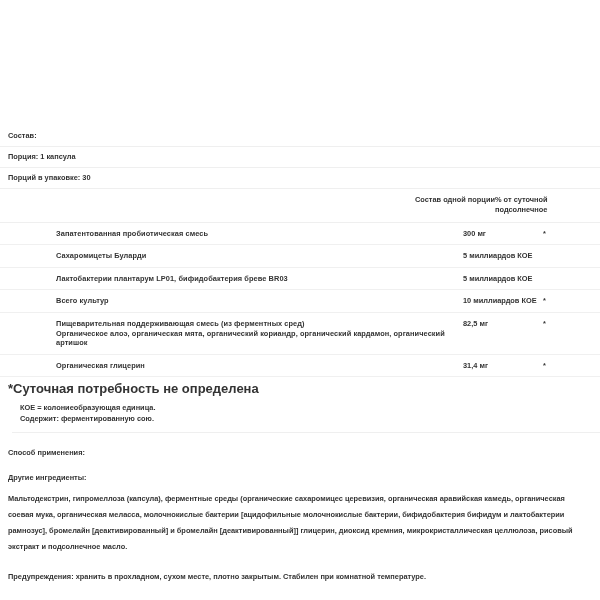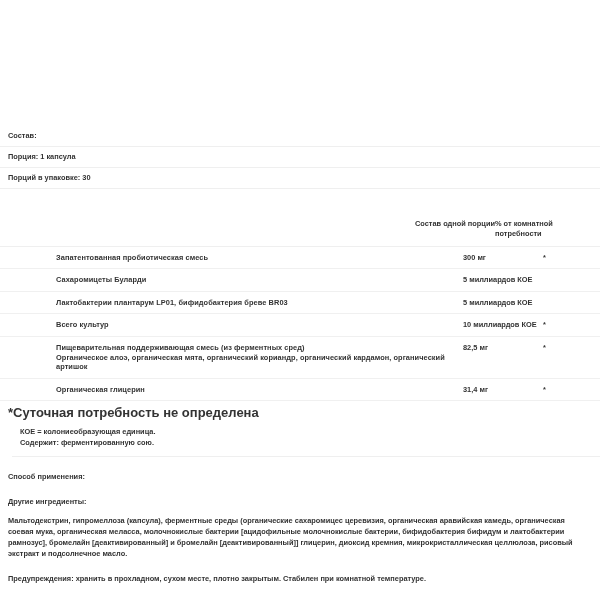--- a/index.html
+++ b/index.html
@@ -83,21 +83,20 @@
   }
 
   
   .head-row {
     display: flex;
     align-items: flex-start;
     padding: 6px 6px 7px 8px;
     box-sizing: border-box;
     border-bottom: 1px solid #efefef;
     min-height: 25px;
-    margin-top: 24px;
   }
   .head-spacer { flex: 0 0 407px; width: 407px; }
   .head-amount {
     flex: 0 0 80px;
     width: 80px;
     font-size: 7.4px;
     font-weight: bold;
     line-height: 9.8px;
     color: #333333;
   }
@@ -143,21 +142,21 @@
     font-weight: bold;
     line-height: 10px;
     color: #333333;
   }
   .section-label.spaced { padding-top: 15px; }
 
   .body-para {
     padding: 8px 8px 0 8px;
     font-size: 7.4px;
     font-weight: bold;
-    line-height: 11px;
+    line-height: 16px;
     color: #333333;
     width: 600px;
     box-sizing: border-box;
   }
   .body-para.warn { padding-top: 14px; }
 </style>
 </head>
 <body>
 
 <div class="page">
@@ -172,21 +171,21 @@
       <span>Порция: 1 капсула</span>
     </div>
 
     <div class="meta-row">
       <span>Порций в упаковке: 30</span>
     </div>
 
     <div class="head-row">
       <div class="head-spacer"></div>
       <div class="head-amount">Состав одной порции</div>
-      <div class="head-dv">% от комнатной потребности</div>
+      <div class="head-dv">% от суточной подсолнечное</div>
     </div>
 
     <div class="row r-tall">
       <div class="cell-name">Запатентованная пробиотическая смесь</div>
       <div class="cell-amount">300 мг</div>
       <div class="cell-dv">*</div>
     </div>
 
     <div class="row r-tall">
       <div class="cell-name">Сахаромицеты Буларди</div>

